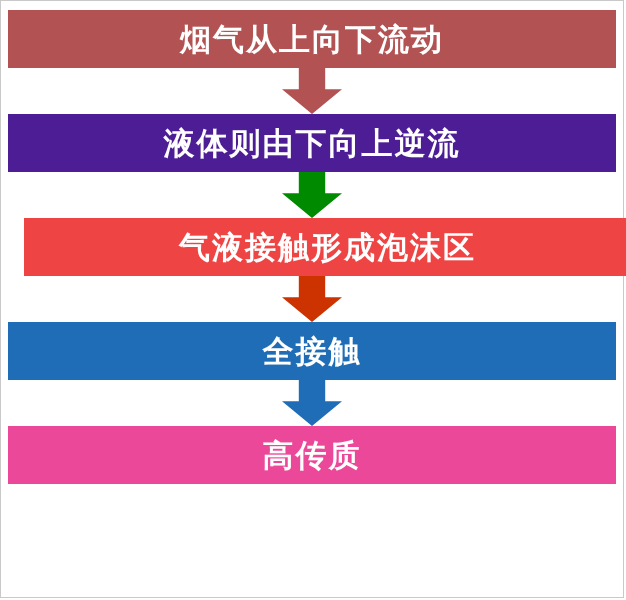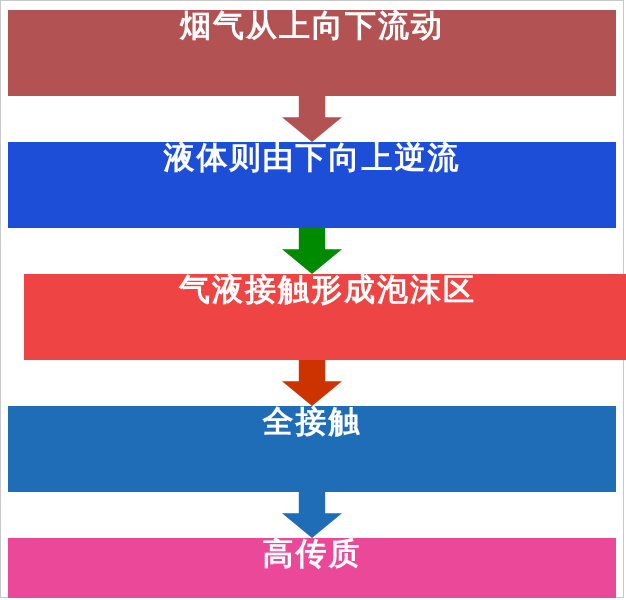--- a/index.html
+++ b/index.html
@@ -15,24 +15,24 @@
     background: #ffffff;
     box-sizing: border-box;
     font-family: "Liberation Serif", "DejaVu Serif", serif;
     display: flex;
     flex-direction: column;
     align-items: center;
     padding: 9px 7px 10px 7px;
   }
   .flow-step {
     width: 608px;
-    height: 86px;
+    height: 58px;
     flex: 0 0 auto;
     display: flex;
-    align-items: flex-start;
+    align-items: center;
     justify-content: center;
   }
   .flow-step .step-label {
     color: #ffffff;
     font-size: 31px;
     font-weight: bold;
     letter-spacing: 2px;
     line-height: 1;
     text-align: center;
   }
@@ -55,21 +55,21 @@
 <div class="canvas">
 
   <div class="flow-step" style="background: rgb(178, 82, 82);">
     <span class="step-label">烟气从上向下流动</span>
   </div>
 
   <div class="arrow-slot">
     <div class="down-arrow" style="background: rgb(178, 82, 82);"></div>
   </div>
 
-  <div class="flow-step" style="background: #1d4ed8;">
+  <div class="flow-step" style="background: #4c1d95;">
     <span class="step-label">液体则由下向上逆流</span>
   </div>
 
   <div class="arrow-slot">
     <div class="down-arrow" style="background: rgb(0, 138, 0);"></div>
   </div>
 
   <div class="flow-step" style="background: #ef4444; margin-left: 31px;">
     <span class="step-label">气液接触形成泡沫区</span>
   </div>

